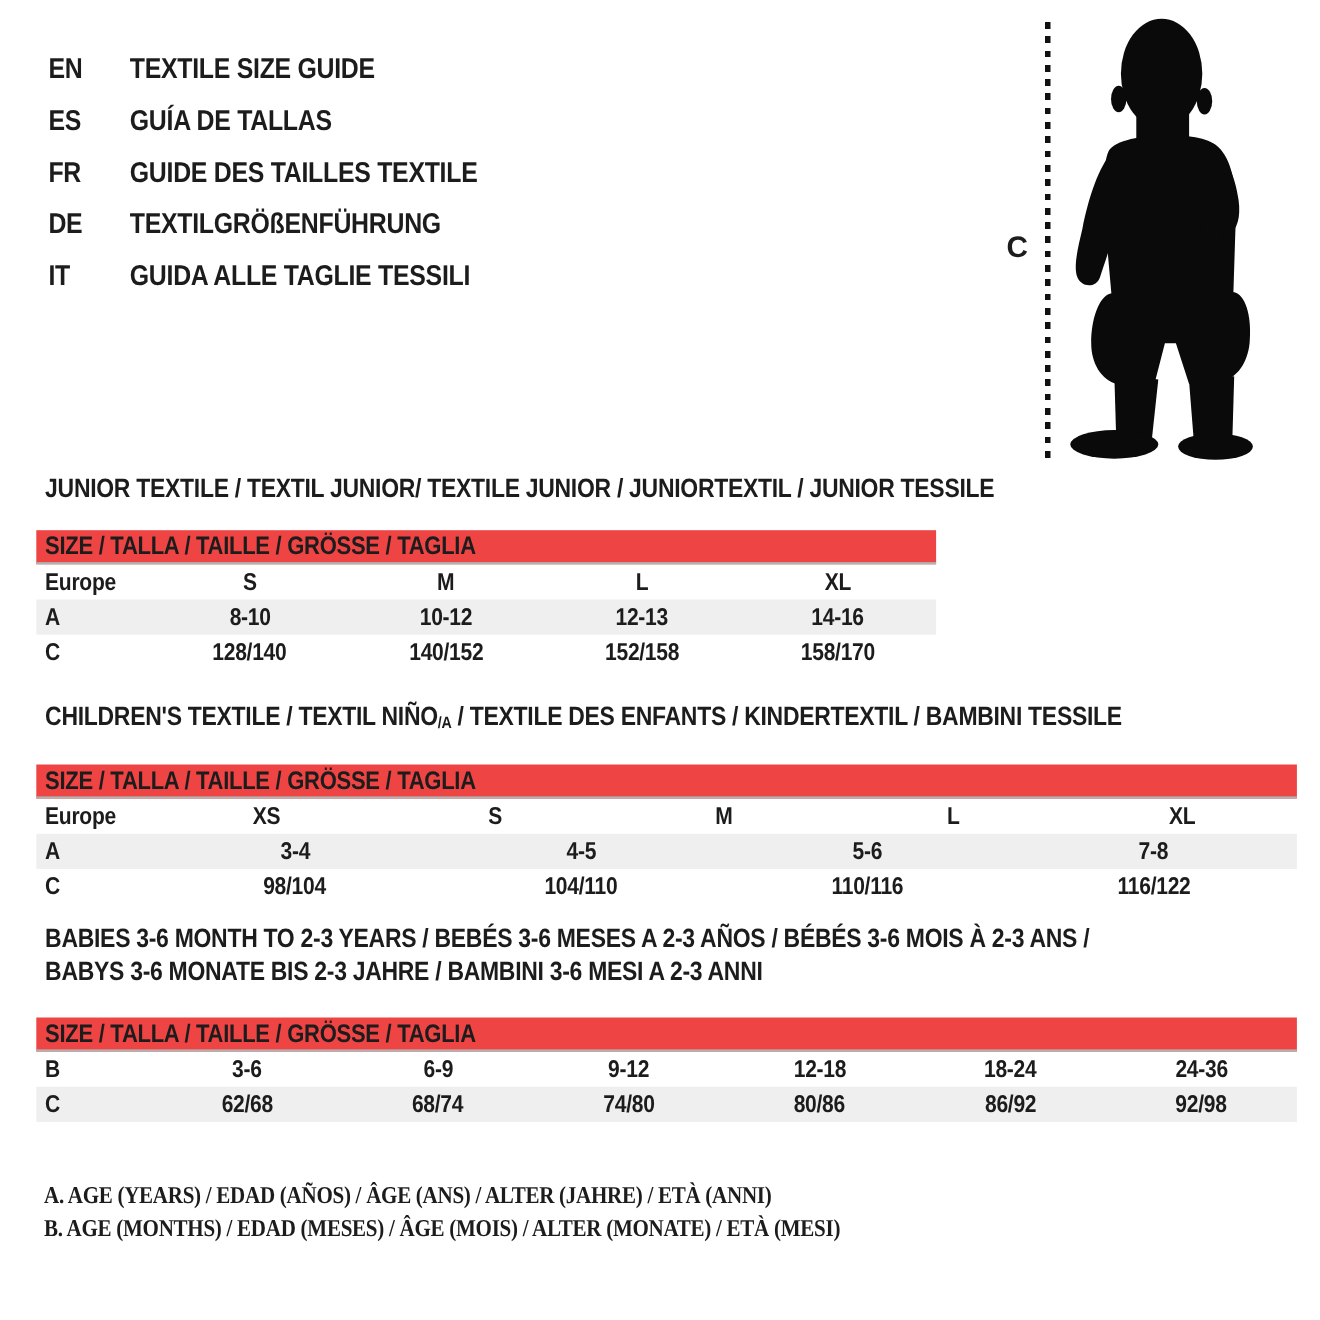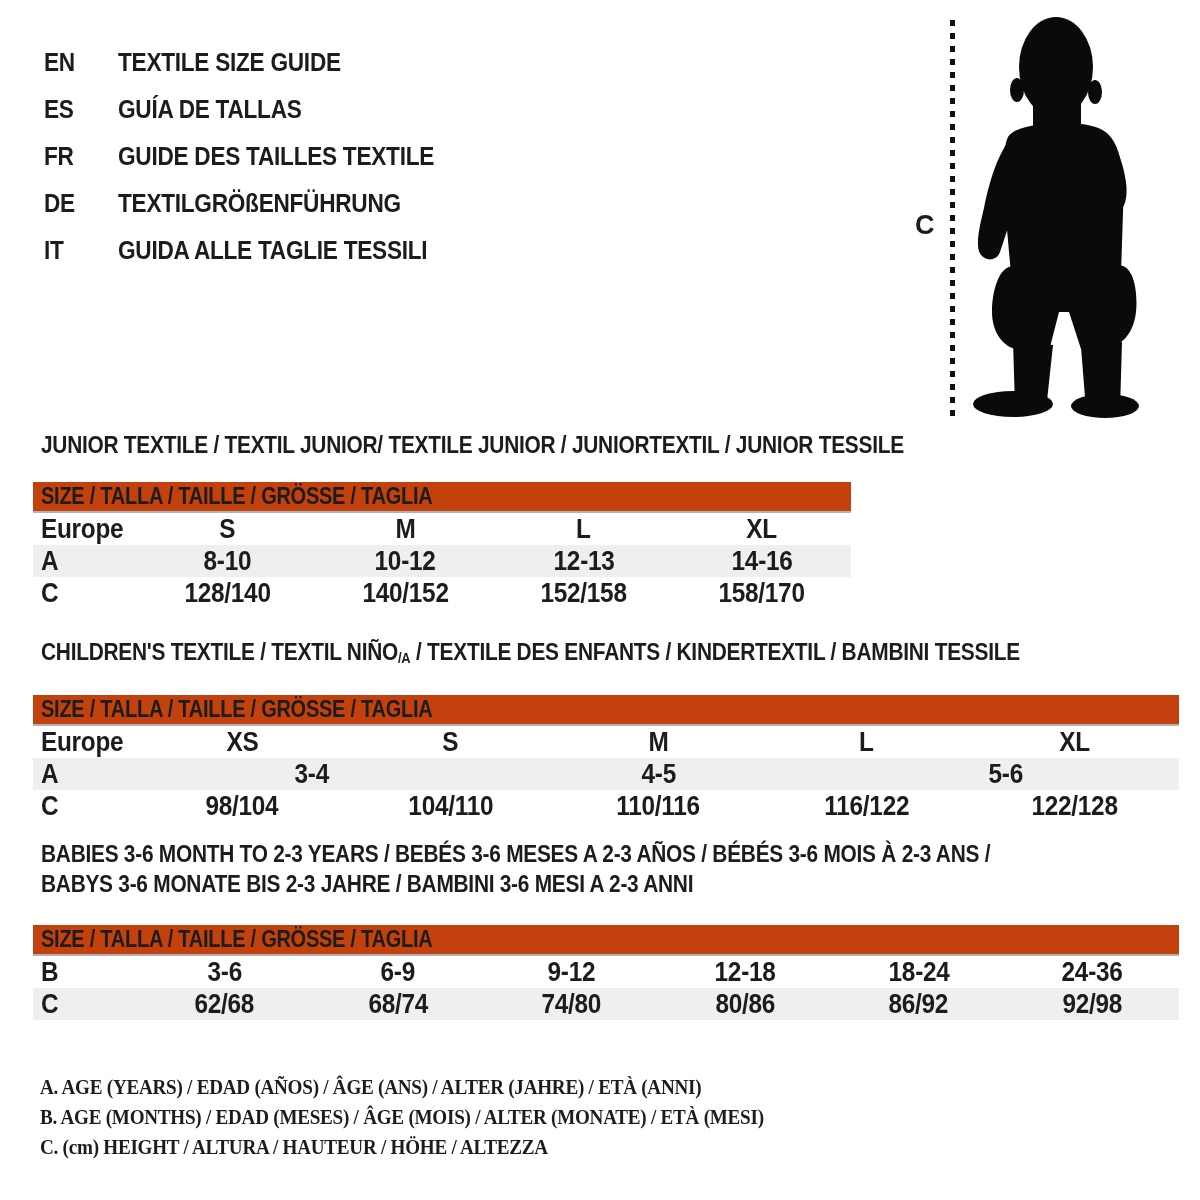--- a/index.html
+++ b/index.html
@@ -23,22 +23,22 @@
   #figure-label { position:absolute; left:10px; top:198px; font-size:27px; }
   #baby-svg { position:absolute; left:58px; top:0; }
 
   
   .tsec { position:absolute; left:33px; }
   #sec-junior { top:430px; width:818px; }
   #sec-children { top:637px; width:1146px; }
   #sec-babies { top:839px; width:1146px;text-decoration:underline; }
   .sec-title { margin:0 0 0 8px; font-size:24px; line-height:30px; font-weight:bold; }
   .title-gap { height:22px; }
-  .sizebar { height:29px; line-height:29px; background:#c2410c; border-bottom:2px solid #b2b2b2; padding-left:8px; font-size:23px; }
-  .trow { display:flex; height:32px; line-height:32px; font-size:28px; }
+  .sizebar { height:29px; line-height:29px; background:#ef4444; border-bottom:2px solid #b2b2b2; padding-left:8px; font-size:23px; }
+  .trow { display:flex; height:32px; line-height:32px; font-size:22px; }
   .trow.shaded { background:#efefef; }
   .cell.label { width:105px; padding-left:8px; box-sizing:border-box; }
   .cell.val { flex:1; text-align:center; }
   .subsz { font-size:0.62em; vertical-align:-0.18em; }
 
   
   #legend { position:absolute; left:40px; top:1072px;font-family:Liberation Serif, serif; }
   .legend-line { font-size:22px; line-height:30px; }
 </style>
 </head>
@@ -131,28 +131,28 @@
           <div class="cell val"><span class="cond cc">S</span></div>
           <div class="cell val"><span class="cond cc">M</span></div>
           <div class="cell val"><span class="cond cc">L</span></div>
           <div class="cell val"><span class="cond cc">XL</span></div>
         </div>
         <div class="trow shaded">
           <div class="cell label"><span class="cond">A</span></div>
           <div class="cell val"><span class="cond cc">3-4</span></div>
           <div class="cell val"><span class="cond cc">4-5</span></div>
           <div class="cell val"><span class="cond cc">5-6</span></div>
+          <div class="cell val"><span class="cond cc">7-8</span></div>
         </div>
         <div class="trow">
           <div class="cell label"><span class="cond">C</span></div>
           <div class="cell val"><span class="cond cc">98/104</span></div>
           <div class="cell val"><span class="cond cc">104/110</span></div>
           <div class="cell val"><span class="cond cc">110/116</span></div>
           <div class="cell val"><span class="cond cc">116/122</span></div>
-          <div class="cell val"><span class="cond cc">122/128</span></div>
         </div>
       </div>
   </section>
 
   <section class="tsec" id="sec-babies">
     <h2 class="sec-title"><span class="cond"><span>BABIES 3-6 MONTH TO 2-3 YEARS / BEBÉS 3-6 MESES A 2-3 AÑOS / BÉBÉS 3-6 MOIS À 2-3 ANS /</span></span><br><span class="cond"><span>BABYS 3-6 MONATE BIS 2-3 JAHRE / BAMBINI 3-6 MESI A 2-3 ANNI</span></span></h2>
     <div class="title-gap" style="height:26px;"></div>
     <div class="sizebar"><span class="cond">SIZE / TALLA / TAILLE / GRÖSSE / TAGLIA</span></div>
     <div class="rows">
         <div class="trow">
@@ -172,16 +172,15 @@
           <div class="cell val"><span class="cond cc">80/86</span></div>
           <div class="cell val"><span class="cond cc">86/92</span></div>
           <div class="cell val"><span class="cond cc">92/98</span></div>
         </div>
       </div>
   </section>
 
   <div id="legend">
     <div class="legend-line"><span class="cond">A. AGE (YEARS) / EDAD (AÑOS) / ÂGE (ANS) / ALTER (JAHRE) / ETÀ (ANNI)</span></div>
     <div class="legend-line"><span class="cond">B. AGE (MONTHS) / EDAD (MESES) / ÂGE (MOIS) / ALTER (MONATE) / ETÀ (MESI)</span></div>
-    <div class="legend-line"><span class="cond">C. (cm) HEIGHT / ALTURA / HAUTEUR / HÖHE / ALTEZZA</span></div>
   </div>
 
 </div>
 
 </body></html>

